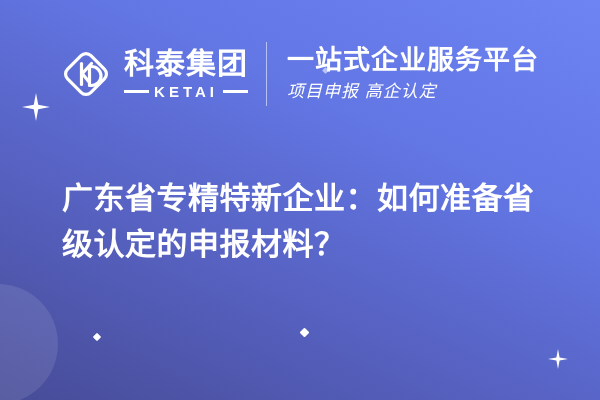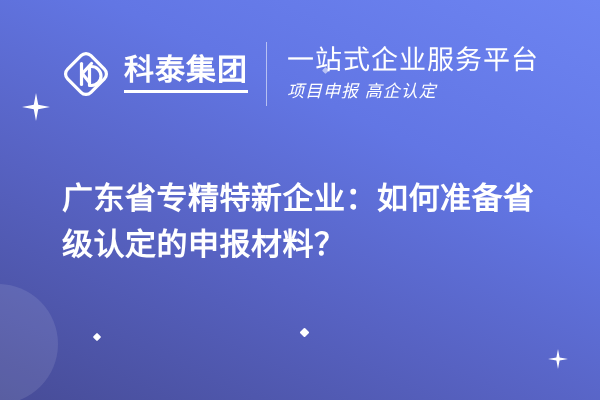--- a/index.html
+++ b/index.html
@@ -133,20 +133,21 @@
     display: flex;
     flex-direction: column;
     justify-content: center;
   }
   .tagline-main {
     color: #ffffff;
     font-size: 27px;
     line-height: 1.12;
     letter-spacing: 1px;
     white-space: nowrap;
+    font-weight: bold;
   }
   .tagline-sub {
     color: #ffffff;
     font-size: 17px;
     line-height: 1.3;
     margin-top: 5px;
     letter-spacing: 1px;
     white-space: nowrap;
     font-style: italic;
   }
@@ -193,20 +194,21 @@
 
         <path d="M24.2 27.6 L31.5 36.5" stroke="#ffffff" stroke-width="3.2" stroke-linecap="round"></path>
 
         <path d="M31.5 20.5 L33.5 20.5 A9.5 9.5 0 0 1 33.5 39.5 L31.5 39.5 Z" stroke="#ffffff" stroke-width="3.2" stroke-linejoin="round" fill="none"></path>
       </svg>
 
       <div class="wordmark">
         <div class="wordmark-cn">科泰集团</div>
         <div class="wordmark-en-row">
           <span class="wm-rule"></span>
+          <span class="wordmark-en">KETAI</span>
           <span class="wm-rule"></span>
         </div>
       </div>
     </div>
 
     <div class="divider"></div>
 
     <div class="tagline">
       <div class="tagline-main">一站式企业服务平台</div>
       <div class="tagline-sub">项目申报 高企认定</div>

